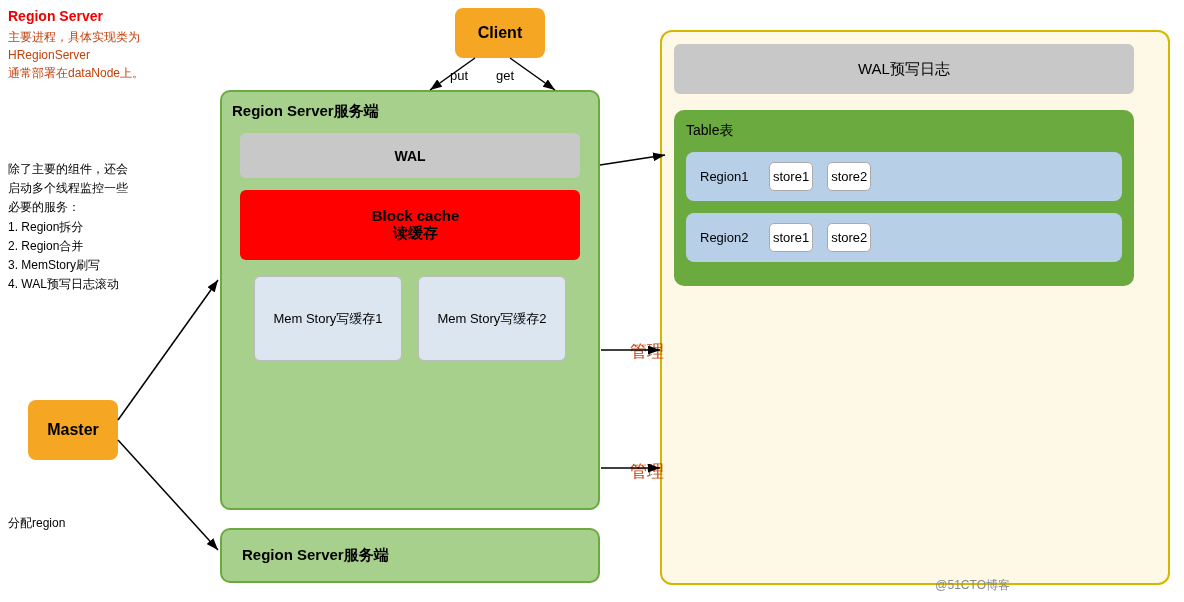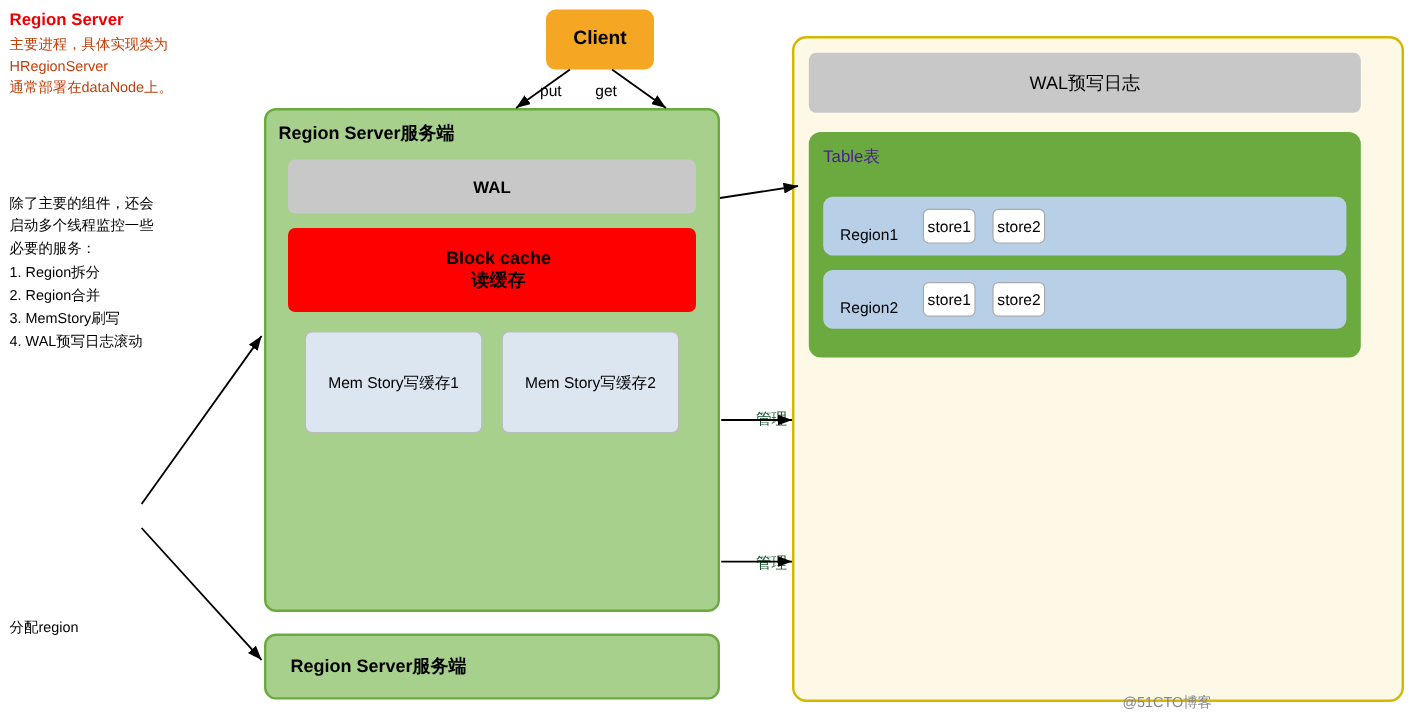--- a/index.html
+++ b/index.html
@@ -239,31 +239,31 @@
     
     .table-panel {
       background: #6aaa3e;
       border-radius: 10px;
       padding: 12px;
       width: 460px;
     }
 
     .table-title {
       font-size: 14px;
-      margin-bottom: 24px;
-      color: #4c1d95;
+      margin-bottom: 12px;
+      color: #000000;
     }
 
     
     .region-row {
       background: #b8cfe8;
       border-radius: 8px;
       padding: 10px 14px;
       display: flex;
-      align-items: flex-end;
+      align-items: center;
       gap: 14px;
       margin-bottom: 12px;
     }
 
     .region-label {
       font-size: 13px;
       font-weight: normal;
       min-width: 55px;
     }
 
@@ -280,22 +280,22 @@
       position: absolute;
       top: 0;
       left: 0;
       width: 1184px;
       height: 602px;
       pointer-events: none;
     }
 
     .manage-label {
       position: absolute;
-      font-size: 13px;
-      color: #14532d;
+      font-size: 17px;
+      color: #c2410c;
     }
 
     .watermark {
       position: absolute;
       right: 10px;
       bottom: 8px;
       font-size: 12px;
       color: #888;
       margin-top: 29px;
     }
@@ -315,20 +315,21 @@
     启动多个线程监控一些<br>
     必要的服务：<br>
     <span>1.  Region拆分</span><br>
     <span>2.  Region合并</span><br>
     <span>3.  MemStory刷写</span><br>
     <span>4.  WAL预写日志滚动</span>
   </div>
 
   <div class="distribute-text">分配region</div>
 
+  <div class="master-box">Master</div>
 
   <div class="client-box">Client</div>
 
   <div class="put-label">put</div>
   <div class="get-label">get</div>
 
   <div class="region-server-main">
     <div class="region-server-main-title">Region Server服务端</div>
     <div class="wal-box">WAL</div>
     <div class="block-cache-box">

